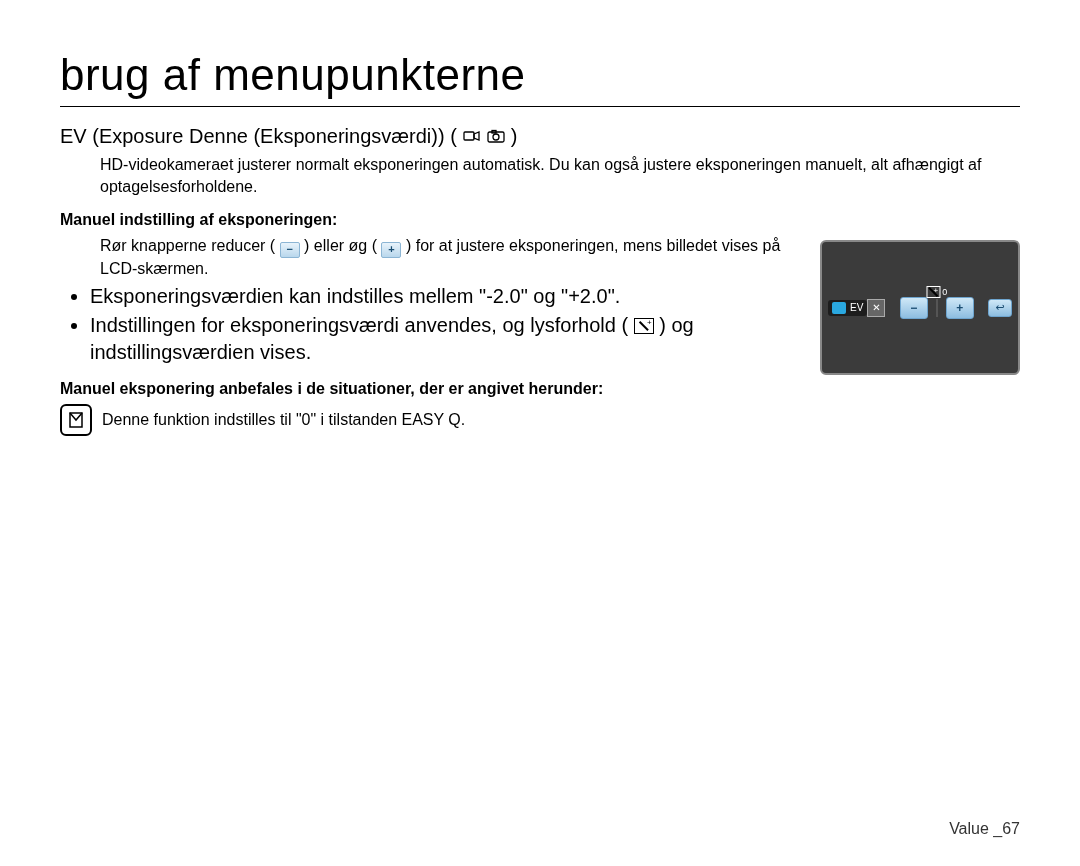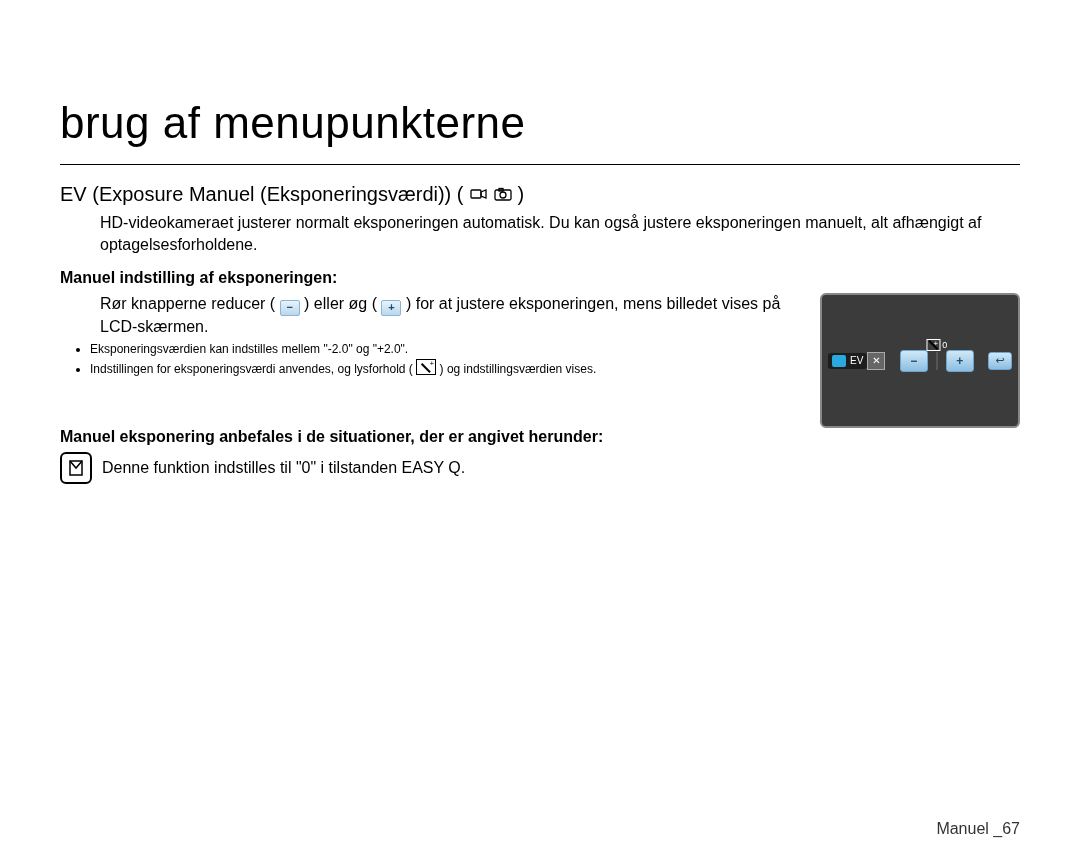--- a/index.html
+++ b/index.html
@@ -15,24 +15,23 @@
     box-sizing: border-box;
     width: 1080px;
     height: 866px;
     padding: 50px 60px 30px 60px;
     position: relative;
   }
   .title {
     font-size: 44px;
     font-weight: 300;
     border-bottom: 1px solid #000;
-    padding-bottom: 16px;
+    padding-bottom: 6px;
     margin-bottom: 18px;
     letter-spacing: 0.5px;
-    margin-top: 48px;
   }
   .section-heading {
     font-size: 20px;
     font-weight: 400;
     margin-bottom: 6px;
     display: flex;
     align-items: center;
     gap: 6px;
   }
   .body-text {
@@ -42,28 +41,28 @@
     margin-left: 40px;
   }
   .sub-heading {
     font-size: 16px;
     font-weight: 700;
     margin-bottom: 6px;
   }
   .two-col {
     display: flex;
     gap: 20px;
-    align-items: flex-start;
+    align-items: center;
   }
   .left-col { flex: 1; }
   .bullets {
     list-style: disc;
     padding-left: 30px;
     margin: 4px 0 14px 0;
-    font-size: 12px;
+    font-size: 20px;
     line-height: 1.35;
   }
   .bullets li { margin-bottom: 2px; }
   .inline-icon {
     display: inline-block;
     vertical-align: -3px;
   }
   .note-row {
     display: flex;
     align-items: center;
@@ -233,21 +232,21 @@
   }
 </style>
 </head>
 <body>
 
 <div class="page">
 
   <div class="title">brug af menupunkterne</div>
 
   <div class="section-heading">
-    <span>EV (Exposure Manuel (Eksponeringsværdi)) (</span>
+    <span>EV (Exposure Denne (Eksponeringsværdi)) (</span>
     <span class="inline-icon">
       <svg width="18" height="14" viewBox="0 0 18 14">
         <rect x="1" y="3" width="10" height="8" rx="1" fill="none" stroke="#000" stroke-width="1.3"></rect>
         <path d="M11 5 L16 3 L16 11 L11 9 Z" fill="none" stroke="#000" stroke-width="1.3"></path>
       </svg>
     </span>
     <span class="inline-icon">
       <svg width="18" height="14" viewBox="0 0 18 14">
         <rect x="1" y="3" width="16" height="10" rx="1.5" fill="none" stroke="#000" stroke-width="1.3"></rect>
         <circle cx="9" cy="8" r="3" fill="none" stroke="#000" stroke-width="1.3"></circle>
@@ -312,16 +311,16 @@
     <div class="note-icon">
       <svg width="18" height="18" viewBox="0 0 18 18">
         <path d="M3 2 L15 2 L15 16 L3 16 Z" fill="none" stroke="#000" stroke-width="1.5"></path>
         <path d="M3 2 L9 9 L15 2" fill="none" stroke="#000" stroke-width="1.5"></path>
       </svg>
     </div>
     <span>Denne funktion indstilles til "0" i tilstanden EASY Q.</span>
   </div>
 
   <div class="footer">
-    <span>Manuel _</span><span>67</span>
+    <span>Value _</span><span>67</span>
   </div>
 
 </div>
 
 </body></html>

